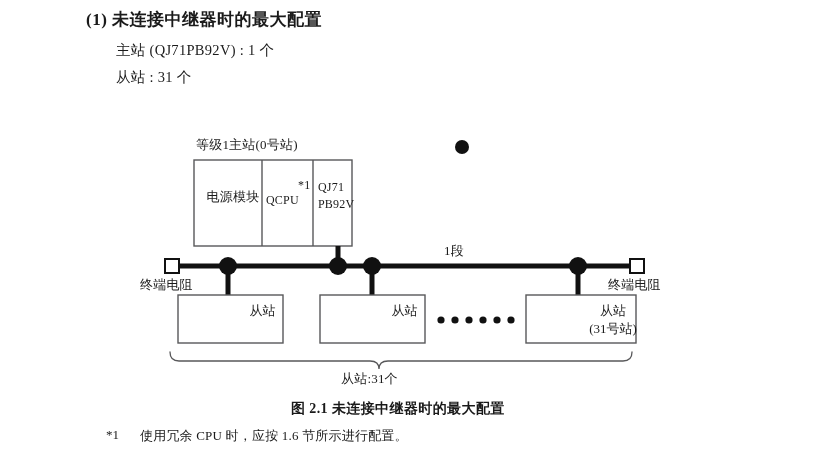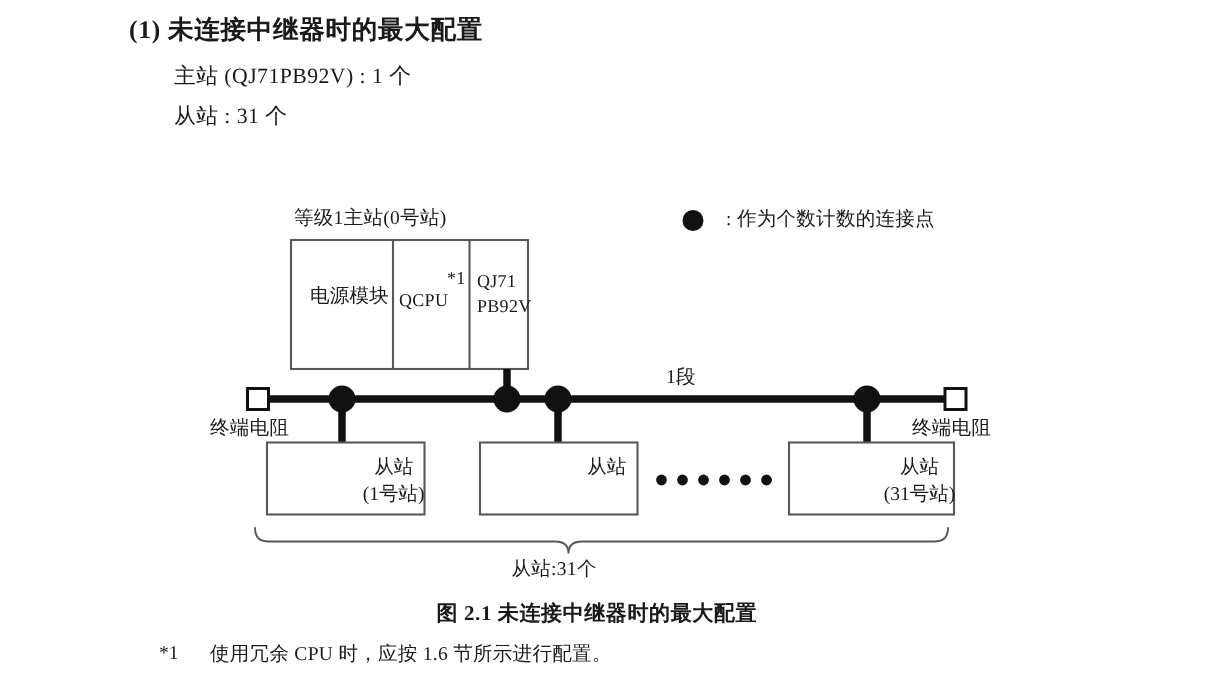--- a/index.html
+++ b/index.html
@@ -163,36 +163,34 @@
     <circle cx="497" cy="320" r="3.6" fill="#111111"></circle>
     <circle cx="511" cy="320" r="3.6" fill="#111111"></circle>
 
     <path d="M 170,352 Q 170,361 179,361 L 370,361 Q 379,361 379,369
              Q 379,361 388,361 L 623,361 Q 632,361 632,352" fill="none" stroke="#58585a" stroke-width="1.3" stroke-linecap="round"></path>
   </svg>
 
   <div class="lbl master-title">等级1主站(0号站)</div>
 
   <div class="legend-dot"></div>
-  <div class="lbl legend-text">: 作为个数计数的连接点</div>
 
   <div class="lbl cell-power">电源模块</div>
   <div class="lbl cell-qcpu">QCPU</div>
   <div class="lbl cell-star">*1</div>
   <div class="lbl cell-pb-1">QJ71</div>
   <div class="lbl cell-pb-2">PB92V</div>
 
   <div class="lbl seg-label">1段</div>
 
   <div class="lbl term-left">终端电阻</div>
   <div class="lbl term-right">终端电阻</div>
 
   <div class="slave-label slave-1">
     <div>从站</div>
-    <div>(1号站)</div>
   </div>
   <div class="slave-label slave-2">
     <div>从站</div>
   </div>
   <div class="slave-label slave-3">
     <div>从站</div>
     <div>(31号站)</div>
   </div>
 
   <div class="lbl brace-label">从站:31个</div>

